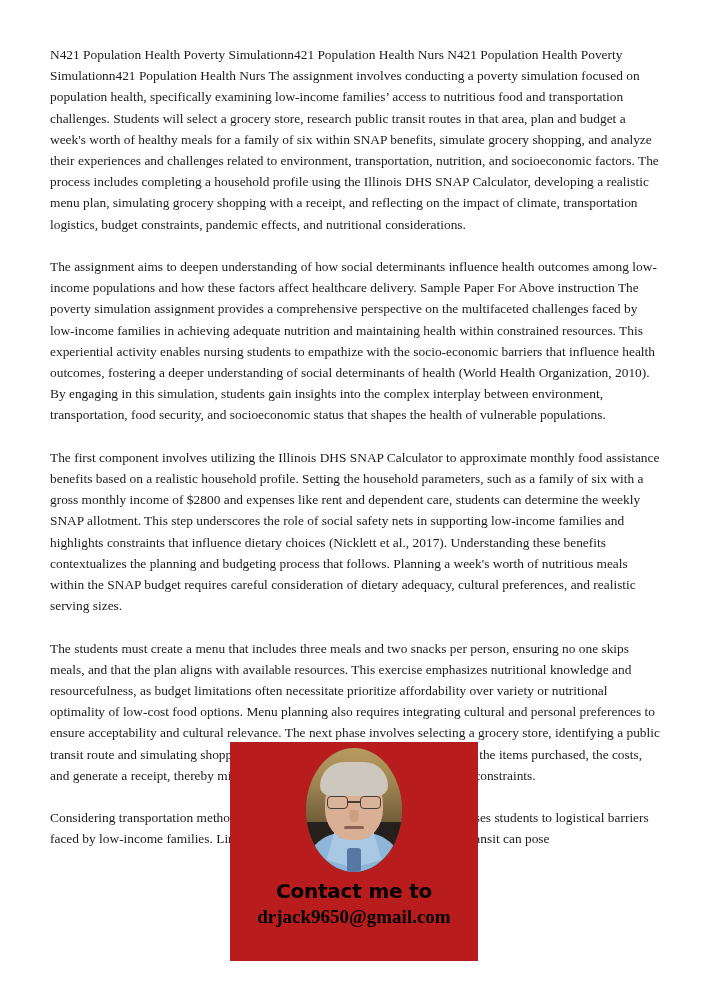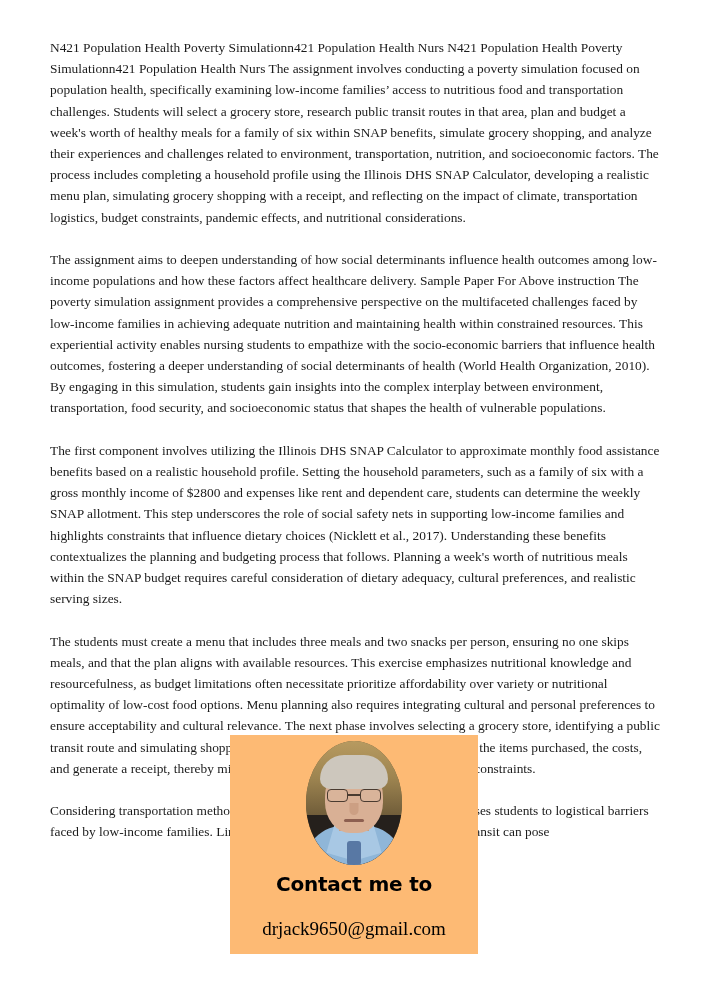--- a/index.html
+++ b/index.html
@@ -11,21 +11,21 @@
   body {
     width: 708px;
     height: 1000px;
     position: relative;
     overflow: hidden;
     font-family: "Liberation Serif", "DejaVu Serif", serif;
   }
 
   #page {
     position: absolute;
-    left: 0; top: 4px;
+    left: 0; top: 11px;
     width: 708px;
     height: 844px;
     background: #ffffff;
   }
 
   .doc-body {
     position: absolute;
     left: 50px;
     top: 33px;
     width: 610px;
@@ -170,46 +170,46 @@
     font-weight: bold;
     color: #000000;
     font-size: 20px;
     line-height: 26px;
     text-align: center;
     margin-top: 6px;
     letter-spacing: -0.2px;
   }
   .email {
     font-family: "Liberation Serif", "DejaVu Serif", serif;
-    font-weight: normal;
+    font-weight: bold;
     color: #000000;
     font-size: 19px;
     line-height: 23px;
     text-align: right;
-    margin-top: 20px;
+    margin-top: 1px;
   }
 </style>
 </head>
 <body>
 
 <div id="page">
 
   <div class="doc-body">
     <p class="para">N421 Population Health Poverty Simulationn421 Population Health Nurs N421 Population Health Poverty Simulationn421 Population Health Nurs The assignment involves conducting a poverty simulation focused on population health, specifically examining low-income families’ access to nutritious food and transportation challenges. Students will select a grocery store, research public transit routes in that area, plan and budget a week's worth of healthy meals for a family of six within SNAP benefits, simulate grocery shopping, and analyze their experiences and challenges related to environment, transportation, nutrition, and socioeconomic factors. The process includes completing a household profile using the Illinois DHS SNAP Calculator, developing a realistic menu plan, simulating grocery shopping with a receipt, and reflecting on the impact of climate, transportation logistics, budget constraints, pandemic effects, and nutritional considerations.</p>
     <div class="para-gap"></div>
     <p class="para">The assignment aims to deepen understanding of how social determinants influence health outcomes among low-income populations and how these factors affect healthcare delivery. Sample Paper For Above instruction The poverty simulation assignment provides a comprehensive perspective on the multifaceted challenges faced by low-income families in achieving adequate nutrition and maintaining health within constrained resources. This experiential activity enables nursing students to empathize with the socio-economic barriers that influence health outcomes, fostering a deeper understanding of social determinants of health (World Health Organization, 2010). By engaging in this simulation, students gain insights into the complex interplay between environment, transportation, food security, and socioeconomic status that shapes the health of vulnerable populations.</p>
     <div class="para-gap"></div>
     <p class="para">The first component involves utilizing the Illinois DHS SNAP Calculator to approximate monthly food assistance benefits based on a realistic household profile. Setting the household parameters, such as a family of six with a gross monthly income of $2800 and expenses like rent and dependent care, students can determine the weekly SNAP allotment. This step underscores the role of social safety nets in supporting low-income families and highlights constraints that influence dietary choices (Nicklett et al., 2017). Understanding these benefits contextualizes the planning and budgeting process that follows. Planning a week's worth of nutritious meals within the SNAP budget requires careful consideration of dietary adequacy, cultural preferences, and realistic serving sizes.</p>
     <div class="para-gap"></div>
     <p class="para">The students must create a menu that includes three meals and two snacks per person, ensuring no one skips meals, and that the plan aligns with available resources. This exercise emphasizes nutritional knowledge and resourcefulness, as budget limitations often necessitate prioritize affordability over variety or nutritional optimality of low-cost food options. Menu planning also requires integrating cultural and personal preferences to ensure acceptability and cultural relevance. The next phase involves selecting a grocery store, identifying a public transit route and simulating shopping for the planned menu. Students document the items purchased, the costs, and generate a receipt, thereby mimicking real-world shopping under financial constraints.</p>
     <div class="para-gap"></div>
     <p class="para">Considering transportation methods and the time required to access stores exposes students to logistical barriers faced by low-income families. Limited access to reliable or affordable public transit can pose</p>
   </div>
 
-  <div id="overlay" style="background: #fdba74;">
+  <div id="overlay" style="background: #b91c1c;">
     <div class="portrait">
       <div class="bg-wall"></div>
       <div class="bg-dark"></div>
       <div class="shoulders"></div>
       <div class="collar-l"></div>
       <div class="collar-r"></div>
       <div class="tie"></div>
       <div class="neck"></div>
       <div class="face"></div>
       <div class="hair"></div>

